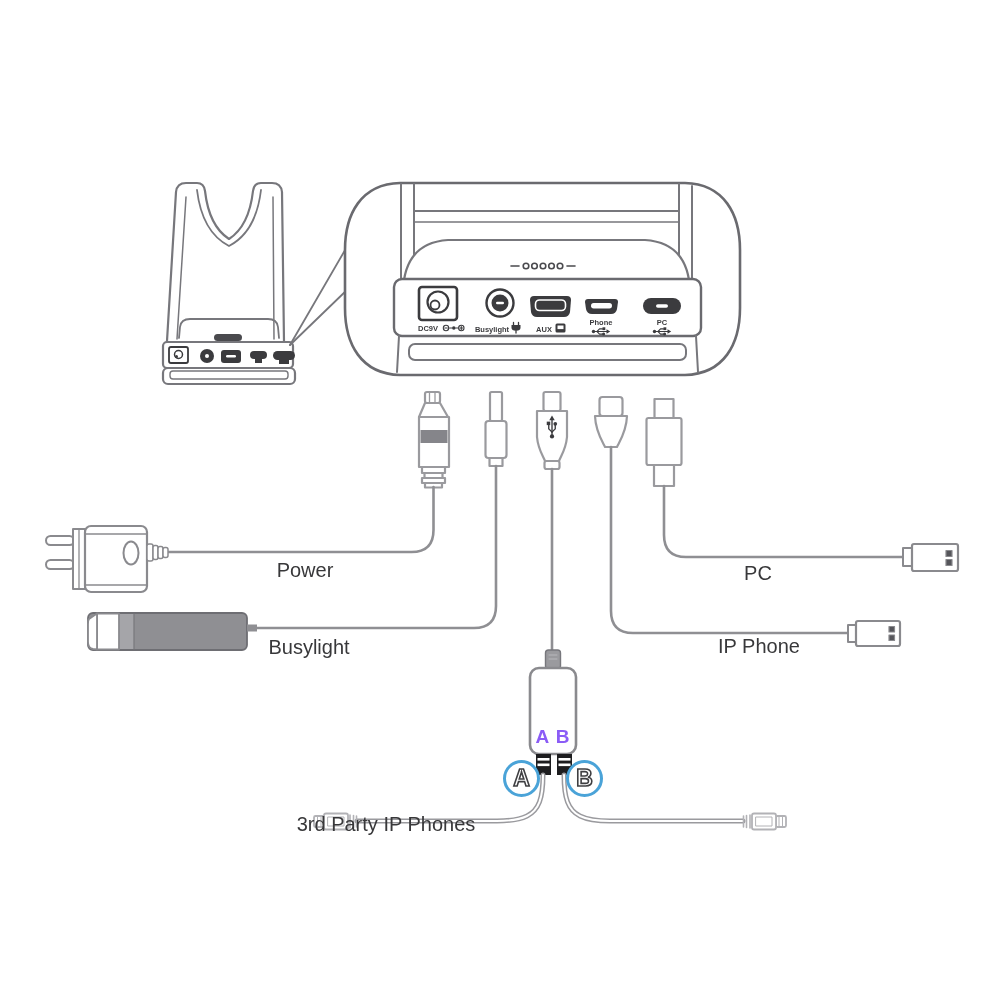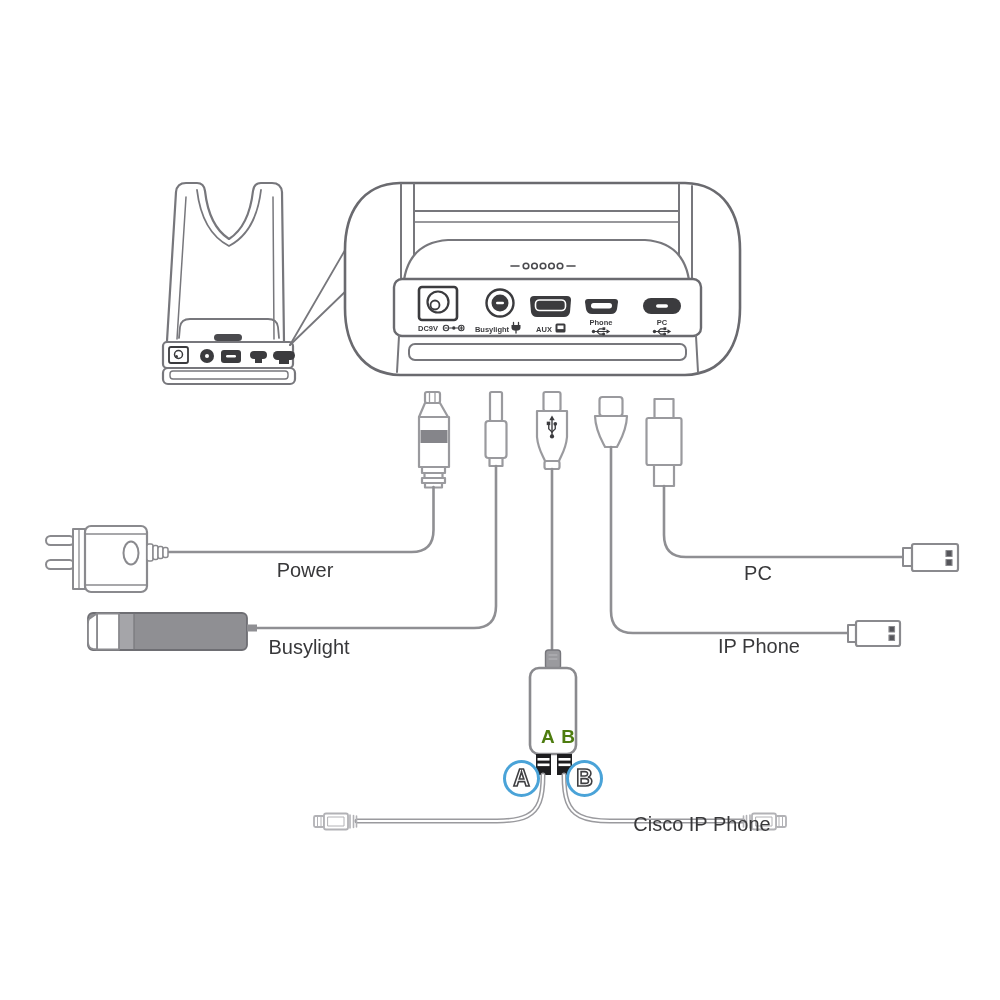--- a/index.html
+++ b/index.html
@@ -1,22 +1,22 @@
 <!DOCTYPE html>
 <html><head>
 <meta charset="utf-8">
 <style>
   html,body{margin:0;padding:0;background:#fff;}
   .canvas{position:relative;width:1000px;height:952px;background:#ffffff;
           font-family:"Liberation Sans",sans-serif;overflow:hidden;}
   svg{position:absolute;left:0;top:0;}
   .label{position:absolute;color:#38383a;font-size:20px;line-height:24px;
          text-align:center;white-space:nowrap;margin-top:36px;}
-  .ab-label{position:absolute;color:#4d7c0f;font-size:19px;font-weight:bold;
-            text-align:right;letter-spacing:1px;white-space:nowrap;}
+  .ab-label{position:absolute;color:#8b5cf6;font-size:19px;font-weight:bold;
+            text-align:center;letter-spacing:1px;white-space:nowrap;}
   .badge{position:absolute;width:31px;height:31px;border:3px solid #4aa3d8;
          border-radius:50%;background:#ffffff;display:flex;align-items:center;
          justify-content:center;font-size:23px;font-weight:bold;color:#3f3f42;}
   @supports (-webkit-text-stroke: 1px black){
     .badge{color:#ffffff;-webkit-text-stroke:1.6px #3f3f42;}
   }
   .portlabel{font-family:"Liberation Sans",sans-serif;font-size:7.5px;
              font-weight:700;fill:#3b3b3e;}
 </style>
 </head>
@@ -267,20 +267,20 @@
       <path d="M 750,815 V 828 M 746.5,815.5 V 827.5 M 743.5,816 V 827" stroke-width="1.6"></path>
     </g>
 
   </g>
 </svg>
 
 <div class="label" style="left:245px;top:522px;width:120px;">Power</div>
 <div class="label" style="left:244px;top:599px;width:130px;">Busylight</div>
 <div class="label" style="left:708px;top:525px;width:100px;">PC</div>
 <div class="label" style="left:689px;top:598px;width:140px;">IP Phone</div>
-<div class="label" style="left:612px;top:776px;width:180px;">Cisco IP Phone</div>
+<div class="label" style="left:276px;top:776px;width:220px;">3rd Party IP Phones</div>
 
 <div class="ab-label" style="left:530px;top:726px;width:46px;">A B</div>
 
 <div class="badge" style="left:503px;top:760px;">A</div>
 <div class="badge" style="left:566px;top:760px;">B</div>
 
 </div>
 
 </body></html>

